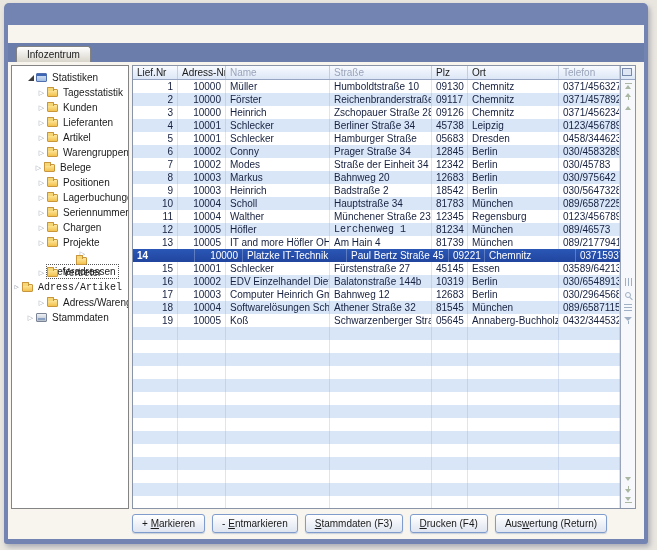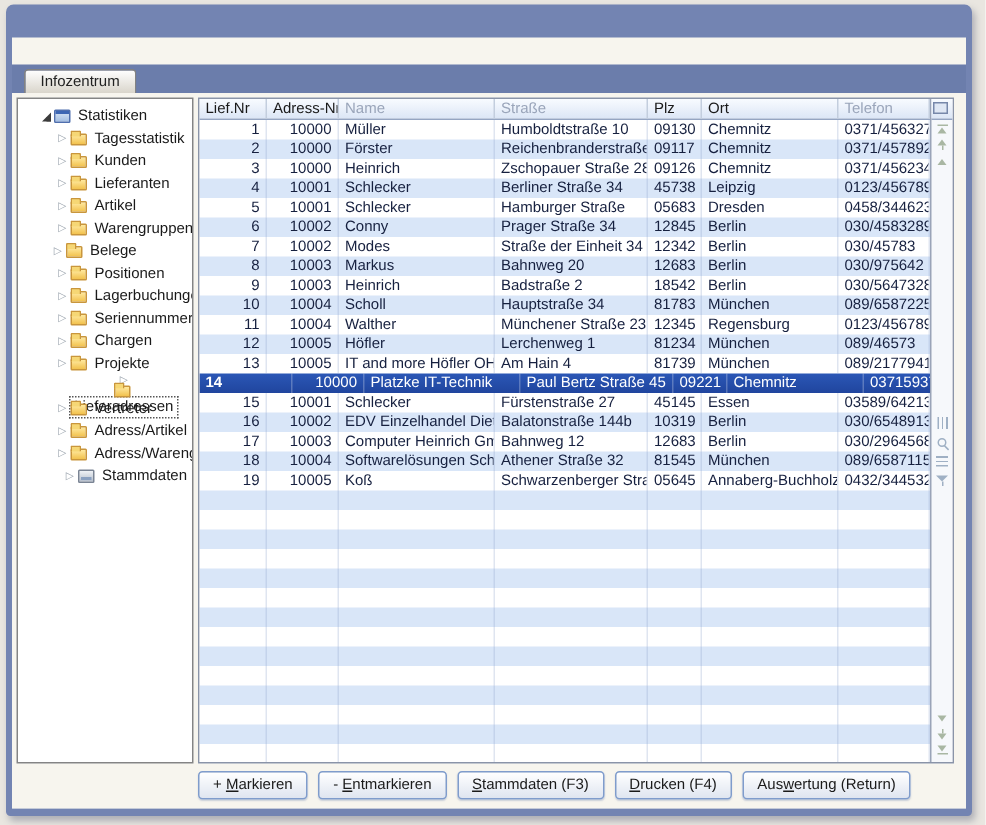--- a/index.html
+++ b/index.html
@@ -244,35 +244,35 @@
             <span class="tw-icon ic-fold"></span>
             <span class="tw-label focused">Lieferadressen</span>
           </div>
           <div class="tree-row" style="padding-left: 25px;">
             <span class="tw-arrow">
               <span class="arr-collapsed">▷</span>
             </span>
             <span class="tw-icon ic-fold"></span>
             <span class="tw-label">Vertreter</span>
           </div>
-          <div class="tree-row" style="padding-left: 25px;">
+          <div class="tree-row" style=" font-family: Liberation Mono, monospace;">
             <span class="tw-arrow">
               <span class="arr-collapsed">▷</span>
             </span>
             <span class="tw-icon ic-fold"></span>
             <span class="tw-label">Adress/Artikel</span>
           </div>
           <div class="tree-row" style="padding-left: 25px;">
             <span class="tw-arrow">
               <span class="arr-collapsed">▷</span>
             </span>
             <span class="tw-icon ic-fold"></span>
             <span class="tw-label">Adress/Warengruppen</span>
           </div>
-          <div class="tree-row" style="padding-left: 30px; text-align: right;">
+          <div class="tree-row" style="padding-left: 14px; text-align: right;">
             <span class="tw-arrow">
               <span class="arr-collapsed">▷</span>
             </span>
             <span class="tw-icon ic-sys"></span>
             <span class="tw-label">Stammdaten</span>
           </div>
         </div>
 
       <div class="table-panel">
         <div class="grid">
@@ -397,21 +397,21 @@
                 <div class="tcell l" style="width: 104px;">Walther</div>
                 <div class="tcell l" style="width: 102px;">Münchener Straße 23</div>
                 <div class="tcell l" style="width: 36px;">12345</div>
                 <div class="tcell l" style="width: 91px;">Regensburg</div>
                 <div class="tcell l" style="width: 61px;">0123/456789</div>
               </div>
               <div class="trow alt">
                 <div class="tcell r" style="width: 45px;">12</div>
                 <div class="tcell r" style="width: 48px;">10005</div>
                 <div class="tcell l" style="width: 104px;">Höfler</div>
-                <div class="tcell l" style="width: 102px;">Lerchenweg 1</div>
+                <div class="tcell l" style="width: 102px; font-family: Liberation Mono, monospace;">Lerchenweg 1</div>
                 <div class="tcell l" style="width: 36px;">81234</div>
                 <div class="tcell l" style="width: 91px;">München</div>
                 <div class="tcell l" style="width: 61px;">089/46573</div>
               </div>
               <div class="trow">
                 <div class="tcell r" style="width: 45px;">13</div>
                 <div class="tcell r" style="width: 48px;">10005</div>
                 <div class="tcell l" style="width: 104px;">IT and more Höfler OHG</div>
                 <div class="tcell l" style="width: 102px;">Am Hain 4</div>
                 <div class="tcell l" style="width: 36px;">81739</div>

